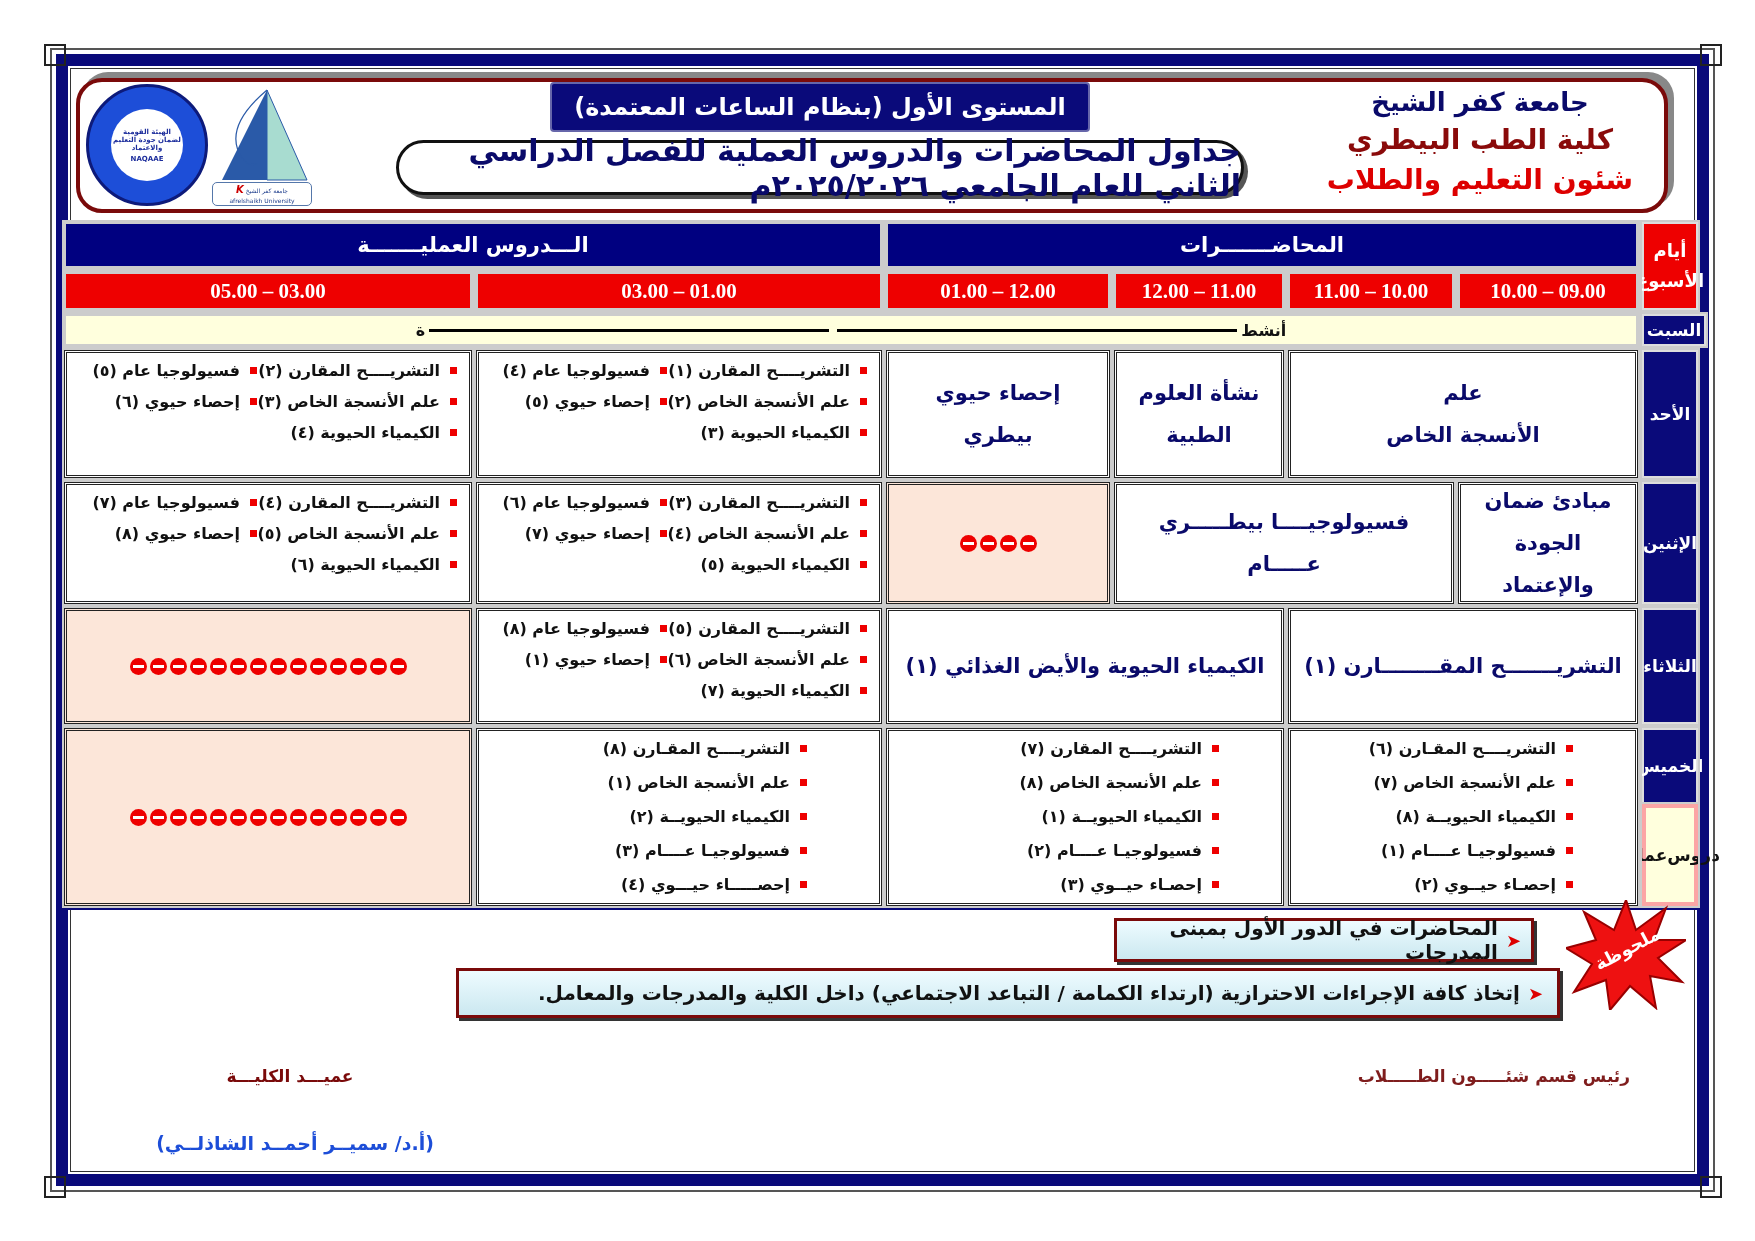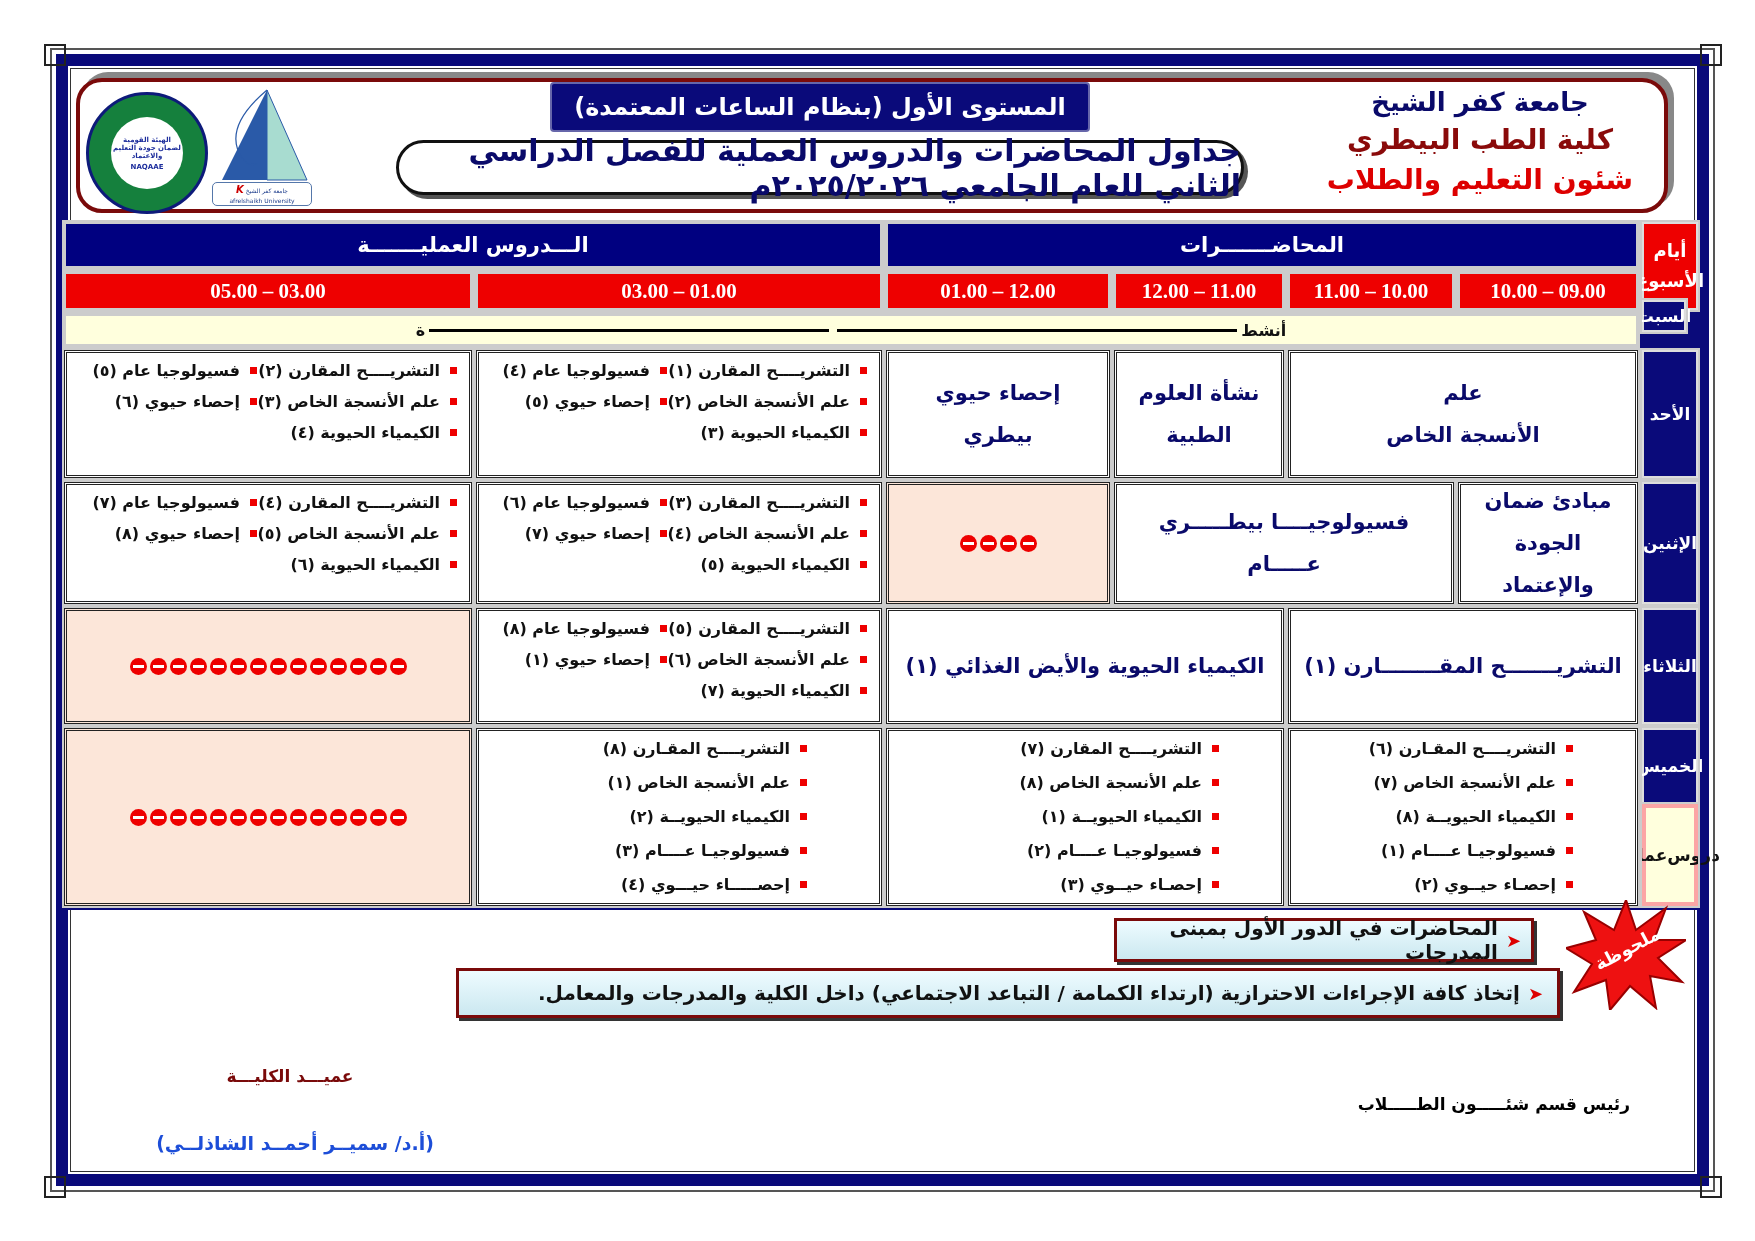--- a/index.html
+++ b/index.html
@@ -17,22 +17,22 @@
   }
   .corner { position: absolute; width: 22px; height: 22px; border: 2px solid #222; background: transparent; }
 
   
   .header-box {
     position: absolute; left: 76px; top: 78px; width: 1592px; height: 135px;
     border: 4px solid #7a0a0a; border-radius: 26px; background: #fff;
     box-shadow: 6px -6px 0 #888;
   }
   .logo-naqaae {
-    position: absolute; left: 86px; top: 92px; width: 122px; height: 122px;
-    border-radius: 50%; background: #15803d; border: 3px solid #0d1a7a;
+    position: absolute; left: 86px; top: 84px; width: 122px; height: 122px;
+    border-radius: 50%; background: #1d4ed8; border: 3px solid #0d1a7a;
     display: flex; align-items: center; justify-content: center;
   }
   .logo-naqaae .inner {
     width: 72px; height: 72px; border-radius: 50%; background: #fff;
     display: flex; align-items: center; justify-content: center; flex-direction: column;
     font-size: 7px; color: #1c2d9c; font-weight: bold; text-align: center;
   }
   .logo-kfs { position: absolute; left: 212px; top: 88px; width: 100px; height: 118px; }
   .logo-kfs .label {
     position: absolute; left: 0; bottom: 0; width: 100px; height: 24px;
@@ -107,21 +107,21 @@
   }
   .arrow { color: #dd0000; margin-left: 8px; font-size: 18px; }
   .note-badge {
     position: absolute; left: 1566px; top: 900px; width: 120px; height: 110px;
   }
   .note-badge-text {
     position: absolute; left: 1582px; top: 938px; width: 90px; text-align: center;
     color: #fff; font-weight: bold; font-size: 18px; transform: rotate(-28deg); direction: rtl;
   }
 
-  .sig-right { position: absolute; left: 1330px; top: 1066px; width: 300px; text-align: right; color: #000000; font-weight: bold; font-size: 17px; direction: rtl; margin-top: 28px; }
+  .sig-right { position: absolute; left: 1330px; top: 1066px; width: 300px; text-align: right; color: #7f1d1d; font-weight: bold; font-size: 17px; direction: rtl; }
   .sig-left { position: absolute; left: 200px; top: 1066px; width: 180px; text-align: center; color: #7a0a0a; font-weight: bold; font-size: 17px; direction: rtl; }
   .sig-name { position: absolute; left: 150px; top: 1132px; width: 290px; text-align: center; color: #1d4ed8; font-weight: bold; font-size: 19px; direction: rtl; }
 </style>
 </head>
 <body>
 
 <div class="frame-outer"></div>
 <div class="frame-blue"></div>
 <div class="corner" style="left:44px;top:44px;"></div>
 <div class="corner" style="left:1700px;top:44px;"></div>
@@ -169,21 +169,21 @@
   <div class="cell sec-head" style="left:824px; top:2px; width:752px; height:46px;">المحاضـــــــرات</div>
   <div class="cell sec-head" style="left:2px; top:2px; width:818px; height:46px;">الـــدروس العمليـــــــة</div>
 
   <div class="cell time-head" style="left:1396px; top:52px; width:180px; height:38px;">10.00 – 09.00</div>
   <div class="cell time-head" style="left:1226px; top:52px; width:166px; height:38px;">11.00 – 10.00</div>
   <div class="cell time-head" style="left:1052px; top:52px; width:170px; height:38px;">12.00 – 11.00</div>
   <div class="cell time-head" style="left:824px; top:52px; width:224px; height:38px;">01.00 – 12.00</div>
   <div class="cell time-head" style="left:414px; top:52px; width:406px; height:38px;">03.00 – 01.00</div>
   <div class="cell time-head" style="left:2px; top:52px; width:408px; height:38px;">05.00 – 03.00</div>
 
-  <div class="cell day-cell" style="left:1580px; top:80px; width:44px; height:32px;">السبت</div>
+  <div class="cell day-cell" style="left:1580px; top:94px; width:64px; height:32px;">السبت</div>
   <div class="cell sat-row" style="left:2px; top:94px; width:1574px; height:32px;">
     <span>أنشط</span>
     <span class="sat-line"></span>
       <span class="sat-line"></span>
     <span>ة</span>
   </div>
 
   <div class="cell day-cell" style="left:1580px; top:130px; width:56px; height:128px;">الأحد</div>
   <div class="cell lec-cell" style="left:1226px; top:130px; width:350px; height:128px;">
     <span>علم</span>

